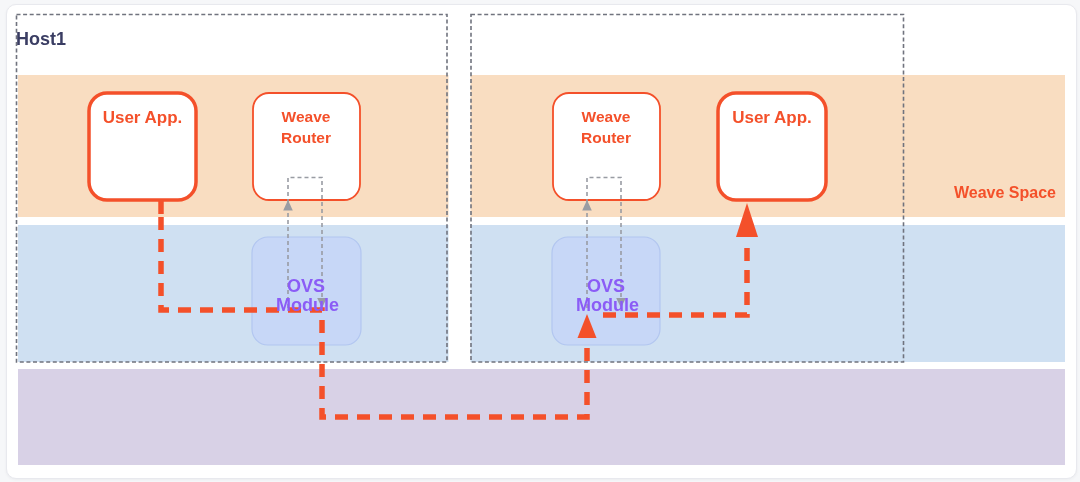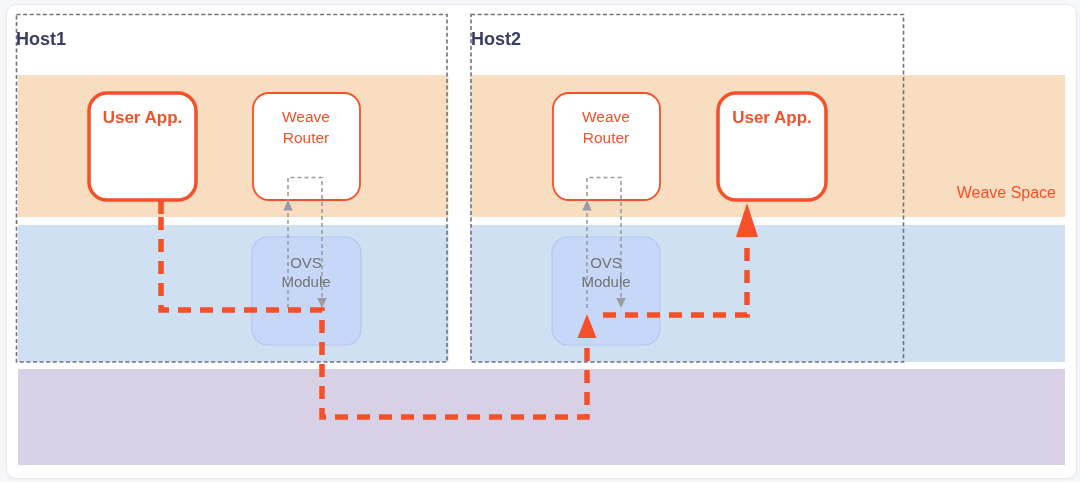--- a/index.html
+++ b/index.html
@@ -1,24 +1,24 @@
 <!DOCTYPE html>
 <html><head>
 <meta charset="utf-8">
 <style>
   html,body{margin:0;padding:0;background:#f6f7f9;}
   .stage{position:relative;width:1080px;height:482px;font-family:"Liberation Sans",sans-serif;overflow:hidden;}
   .card{position:absolute;left:6px;top:4px;width:1069px;height:473px;background:#ffffff;
         border:1px solid #e8e9ee;border-radius:10px;box-shadow:0 1px 3px rgba(40,40,60,.05);}
   svg.diagram{position:absolute;left:0;top:0;}
-  .lbl{position:absolute;pointer-events:none;}
+  .lbl{position:absolute;pointer-events:none;font-weight:bold;}
   .host-title{font-size:18px;font-weight:700;color:#3a3d63;text-align:left;}
   .box-label{font-size:15.5px;line-height:21px;color:#f4502a;text-align:center;}
   .box-label.bold{font-size:17px;font-weight:700;}
-  .ovs-label{font-size:15px;line-height:19px;color:#737373;text-align:center;}
+  .ovs-label{font-size:18px;line-height:19px;color:#8b5cf6;text-align:center;margin-top:24px;}
   .layer-label{font-size:16px;text-align:right;}
   .layer-label.user{color:#f4502a;}
   .layer-label.kernel{color:#434757;}
   .layer-label.network{color:#5639a8;}
 </style>
 </head>
 <body>
 
 <div class="stage">
   <div class="card"></div>
@@ -50,21 +50,20 @@
     <polygon points="621,308 616.2,298 625.8,298" fill="#999ca3"></polygon>
 
     <line x1="161" y1="200" x2="161" y2="214" stroke="#f4502a" stroke-width="5.5"></line>
     <path d="M161,217 L161,310 L322,310 L322,417 L587,417 L587,341" fill="none" stroke="#f4502a" stroke-width="5.5" stroke-dasharray="13 9"></path>
     <polygon points="587,314 577.5,338 596.5,338" fill="#f4502a"></polygon>
     <path d="M603,315 L747,315 L747,239" fill="none" stroke="#f4502a" stroke-width="5.5" stroke-dasharray="13 9"></path>
     <polygon points="747,203 736,237 758,237" fill="#f4502a"></polygon>
   </svg>
 
   <div class="lbl host-title" style="left:16px;top:29px;width:431px">Host1</div>
-  <div class="lbl host-title" style="left:471px;top:29px;width:432px">Host2</div>
 
   <div class="lbl box-label bold" style="left:89px;top:107px;width:107px">User App.</div>
   <div class="lbl box-label" style="left:271px;top:106px;width:70px">Weave Router</div>
   <div class="lbl box-label" style="left:571px;top:106px;width:70px">Weave Router</div>
   <div class="lbl box-label bold" style="left:718px;top:107px;width:108px">User App.</div>
 
   <div class="lbl ovs-label" style="left:276px;top:253px;width:60px">OVS Module</div>
   <div class="lbl ovs-label" style="left:576px;top:253px;width:60px">OVS Module</div>
 
   <div class="lbl layer-label user" style="left:756px;top:184px;width:300px">Weave Space</div>

